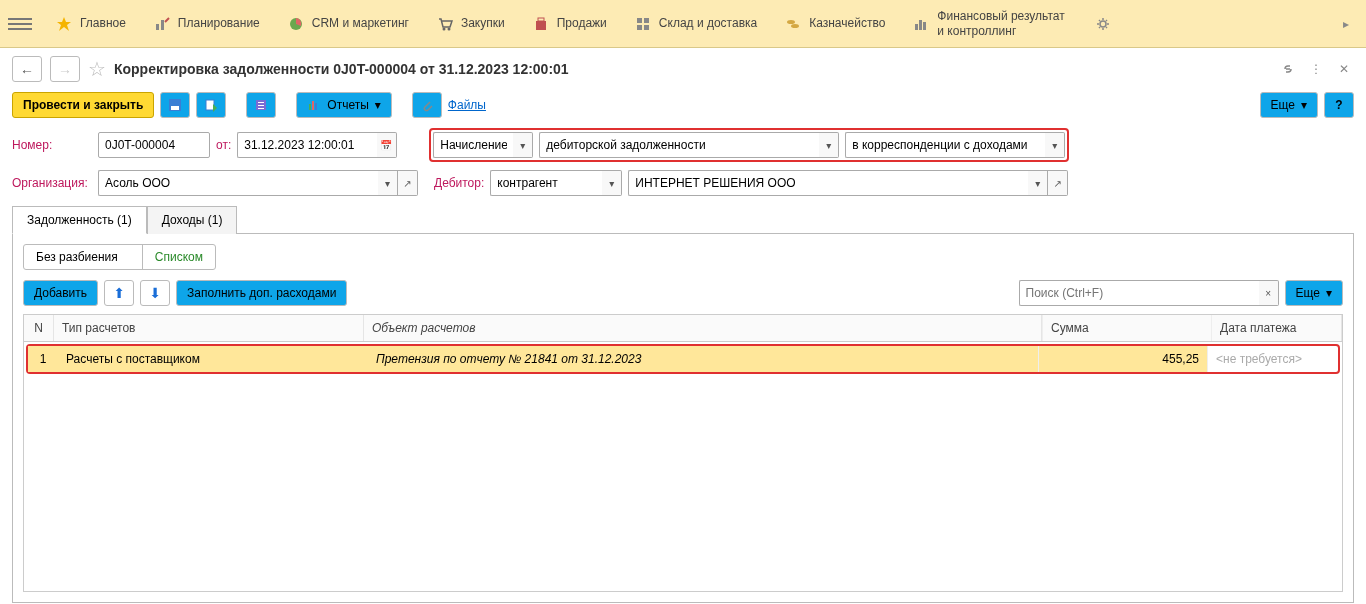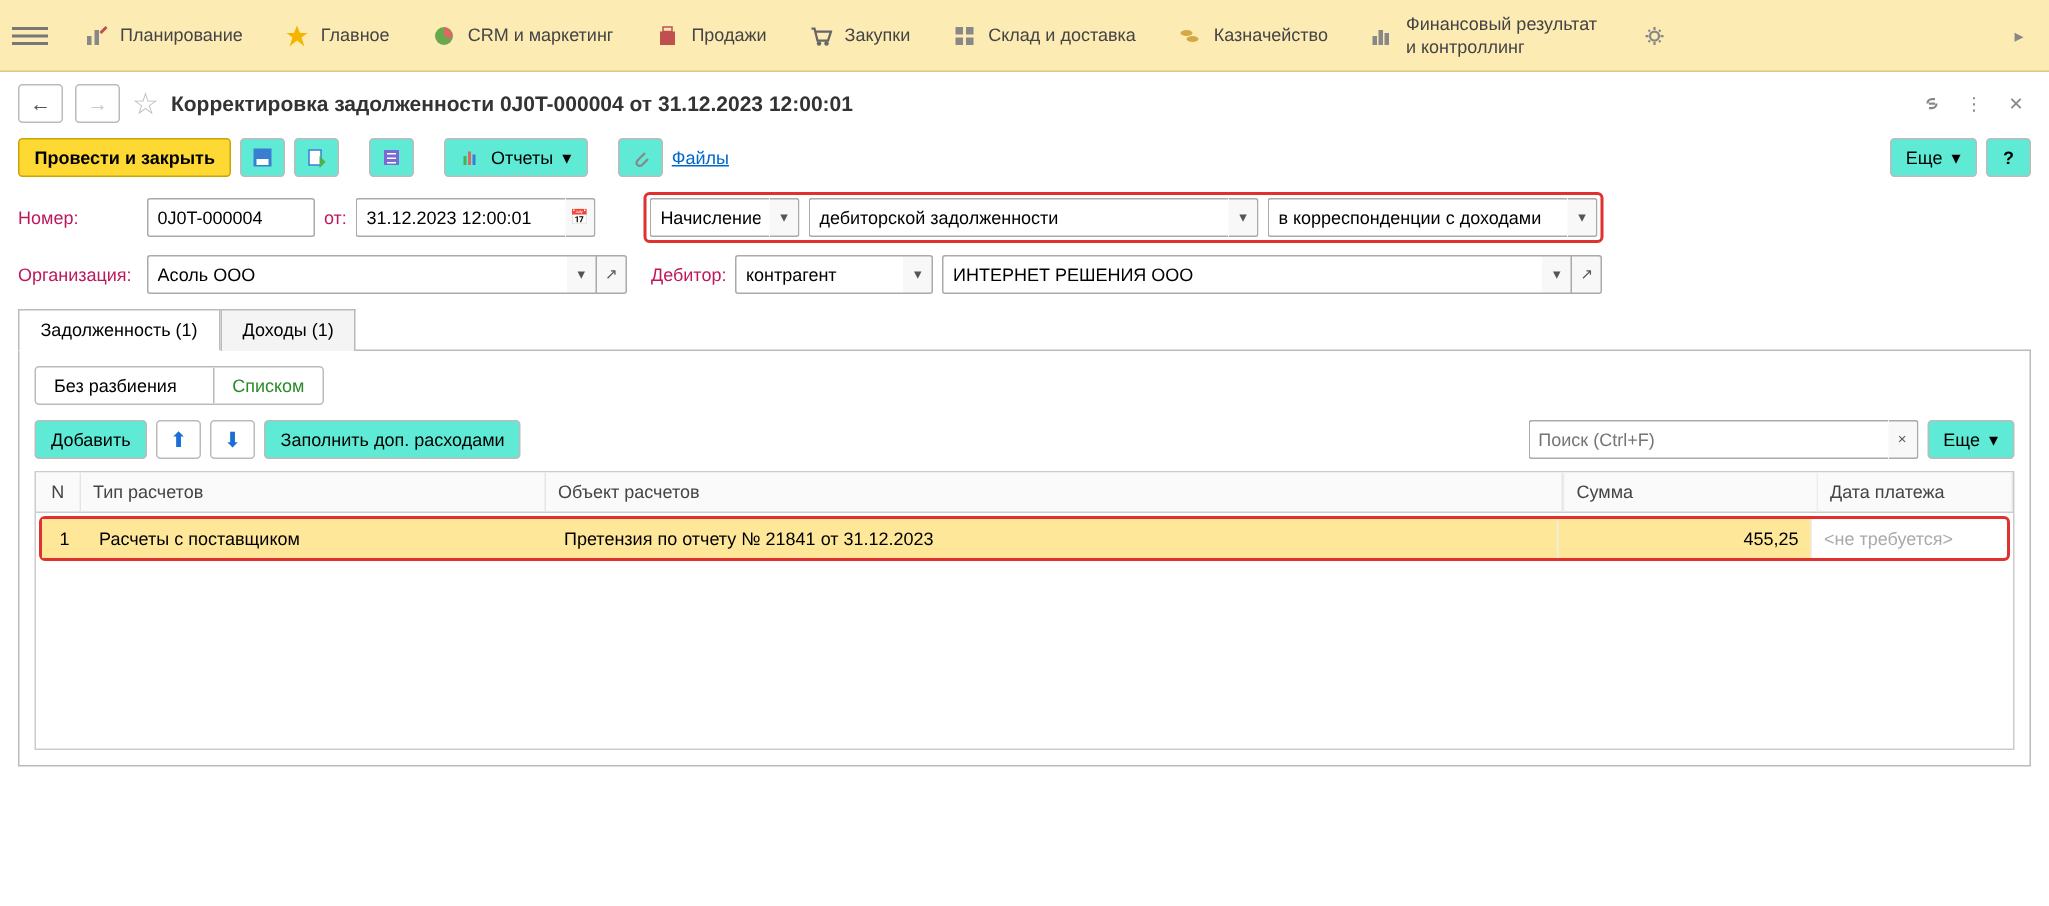--- a/index.html
+++ b/index.html
@@ -17,21 +17,21 @@
 
 .header { display: flex; align-items: center; padding: 8px 12px; gap: 8px; }
 .nav-btn { width: 30px; height: 26px; border: 1px solid #bbb; border-radius: 3px; background: #fff; display: flex; align-items: center; justify-content: center; font-size: 14px; color: #555; cursor: pointer; }
 .nav-btn.disabled { color: #ccc; }
 .star { color: #bbb; font-size: 20px; }
 .title { font-size: 14px; font-weight: bold; color: #333; flex: 1; }
 .hdr-icon { width: 20px; height: 20px; color: #888; cursor: pointer; display: flex; align-items: center; justify-content: center; }
 
 
 .toolbar { display: flex; align-items: center; gap: 6px; padding: 2px 12px 10px; }
-.btn { height: 26px; border: 1px solid #bbb; border-radius: 3px; background: #5eead4; padding: 0 10px; display: flex; align-items: center; gap: 6px; cursor: pointer; }
+.btn { height: 26px; border: 1px solid #bbb; border-radius: 3px; background: #0ea5e9; padding: 0 10px; display: flex; align-items: center; gap: 6px; cursor: pointer; }
 .btn.primary { background: #ffd933; border-color: #caa400; font-weight: bold; }
 .btn.icon-only { padding: 0; width: 30px; justify-content: center; }
 .link { color: #0066cc; text-decoration: underline; cursor: pointer; }
 .toolbar-right { margin-left: auto; display: flex; gap: 6px; }
 .question { font-weight: bold; }
 
 
 .form { padding: 0 12px; display: flex; flex-direction: column; gap: 8px; }
 .form-row { display: flex; align-items: center; gap: 6px; }
 .form-label { color: #be185d; }
@@ -42,21 +42,21 @@
 .input-btn:last-child { border-radius: 0 2px 2px 0; } .w80 { width: 80px; } .w100 { width: 112px; } .w140 { width: 140px; } .w200 { width: 200px; } .w280 { width: 280px; } .w400 { width: 400px; }
 
 
 .hl-red { border: 2px solid #e03030; border-radius: 4px; padding: 2px; display: flex; gap: 6px; align-items: flex-start; }
 
 
 .tabs-wrap { margin: 10px 12px 0; }
 .tabs { display: flex; }
 .tab { border: 1px solid #bbb; border-bottom: none; padding: 6px 14px; background: #f4f4f4; cursor: pointer; }
 .tab.active { background: #fff; border-bottom: 1px solid #fff; position: relative; z-index: 2; }
-.tab-panel { border: 1px solid #bbb; padding: 10px; margin-top: -1px; height: 278px; display: flex; flex-direction: column; }
+.tab-panel { border: 1px solid #bbb; padding: 10px; margin-top: -1px; height: 370px; display: flex; flex-direction: column; }
 
 
 .subtabs { display: flex; border: 1px solid #bbb; width: fit-content; border-radius: 3px; overflow: hidden; margin-bottom: 10px; }
 .subtab { padding: 5px 12px; cursor: pointer; }
 .subtab.active { color: #2a8a2a; margin-left: 12px; }
 .subtab + .subtab { border-left: 1px solid #bbb; }
 
 
 .tbl-toolbar { display: flex; gap: 6px; align-items: center; margin-bottom: 8px; }
 .arrow-btn { width: 30px; height: 26px; border: 1px solid #bbb; border-radius: 3px; background: #fff; display: flex; align-items: center; justify-content: center; font-size: 14px; cursor: pointer; }
@@ -67,21 +67,21 @@
 
 .tbl { border: 1px solid #ccc; flex: 1; display: flex; flex-direction: column; }
 .tbl-head { display: flex; background: #fafafa; border-bottom: 1px solid #ccc; }
 .th { padding: 6px 8px; color: #444; border-right: 1px solid #e5e5e5; }
 .tbl-body { flex: 1; }
 .tr { display: flex; border: 2px solid #e03030; border-radius: 4px; margin: 2px; }
 .td { padding: 6px 8px; }
 .td.sel { background: #ffe79a; }
 .col-n { width: 30px; text-align: center; }
 .col-type { width: 310px; }
-.col-obj { flex: 1; }
+.col-obj { flex: 1; font-style: italic; }
 .col-sum { width: 170px; text-align: right; border-left: 1px solid #eee; border-right: 1px solid #eee; }
 .col-date { width: 130px; }
 .placeholder-txt { color: #aaa; }
 
 
 .footer { padding: 6px 20px; display: flex; justify-content: flex-end; align-items: center; gap: 20px; }
 
 
 .ic { display: inline-block; }
 svg { display: block; }
@@ -91,62 +91,62 @@
 
 <div class="topbar">
   <div class="topbar-burger">
       <span></span>
       <span></span>
       <span></span>
     </div>
   <div class="topbar-item">
     <span class="ic">
         <svg width="16" height="16">
+          <polygon points="8,1 10,6 15,6 11,9 13,15 8,11 3,15 5,9 1,6 6,6" fill="#f5b400"></polygon>
+        </svg>
+      </span>
+    <span class="lbl">Главное</span>
+  </div>
+  <div class="topbar-item">
+    <span class="ic">
+        <svg width="16" height="16">
           <rect x="2" y="8" width="3" height="6" fill="#888"></rect>
           <rect x="7" y="4" width="3" height="10" fill="#888"></rect>
           <path d="M11 6 L15 2" stroke="#c05050" stroke-width="2"></path>
         </svg>
       </span>
     <span class="lbl">Планирование</span>
   </div>
   <div class="topbar-item">
     <span class="ic">
         <svg width="16" height="16">
-          <polygon points="8,1 10,6 15,6 11,9 13,15 8,11 3,15 5,9 1,6 6,6" fill="#f5b400"></polygon>
-        </svg>
-      </span>
-    <span class="lbl">Главное</span>
-  </div>
-  <div class="topbar-item">
-    <span class="ic">
-        <svg width="16" height="16">
           <circle cx="8" cy="8" r="6" fill="#6aa84f"></circle>
           <path d="M8 8 L8 2 A6 6 0 0 1 13 10 Z" fill="#e06666"></path>
         </svg>
       </span>
     <span class="lbl">CRM и маркетинг</span>
-  </div>
-  <div class="topbar-item">
-    <span class="ic">
-        <svg width="16" height="16">
-          <rect x="3" y="5" width="10" height="9" fill="#c05050"></rect>
-          <rect x="5" y="2" width="6" height="3" fill="none" stroke="#c05050"></rect>
-        </svg>
-      </span>
-    <span class="lbl">Продажи</span>
   </div>
   <div class="topbar-item">
     <span class="ic">
         <svg width="16" height="16">
           <path d="M2 3 L4 3 L6 11 L13 11 L15 5 L5 5" fill="none" stroke="#666" stroke-width="1.5"></path>
           <circle cx="7" cy="13" r="1.5" fill="#666"></circle>
           <circle cx="12" cy="13" r="1.5" fill="#666"></circle>
         </svg>
       </span>
     <span class="lbl">Закупки</span>
+  </div>
+  <div class="topbar-item">
+    <span class="ic">
+        <svg width="16" height="16">
+          <rect x="3" y="5" width="10" height="9" fill="#c05050"></rect>
+          <rect x="5" y="2" width="6" height="3" fill="none" stroke="#c05050"></rect>
+        </svg>
+      </span>
+    <span class="lbl">Продажи</span>
   </div>
   <div class="topbar-item">
     <span class="ic">
         <svg width="16" height="16">
           <rect x="2" y="2" width="5" height="5" fill="#888"></rect>
           <rect x="9" y="2" width="5" height="5" fill="#888"></rect>
           <rect x="2" y="9" width="5" height="5" fill="#888"></rect>
           <rect x="9" y="9" width="5" height="5" fill="#888"></rect>
         </svg>
       </span>

